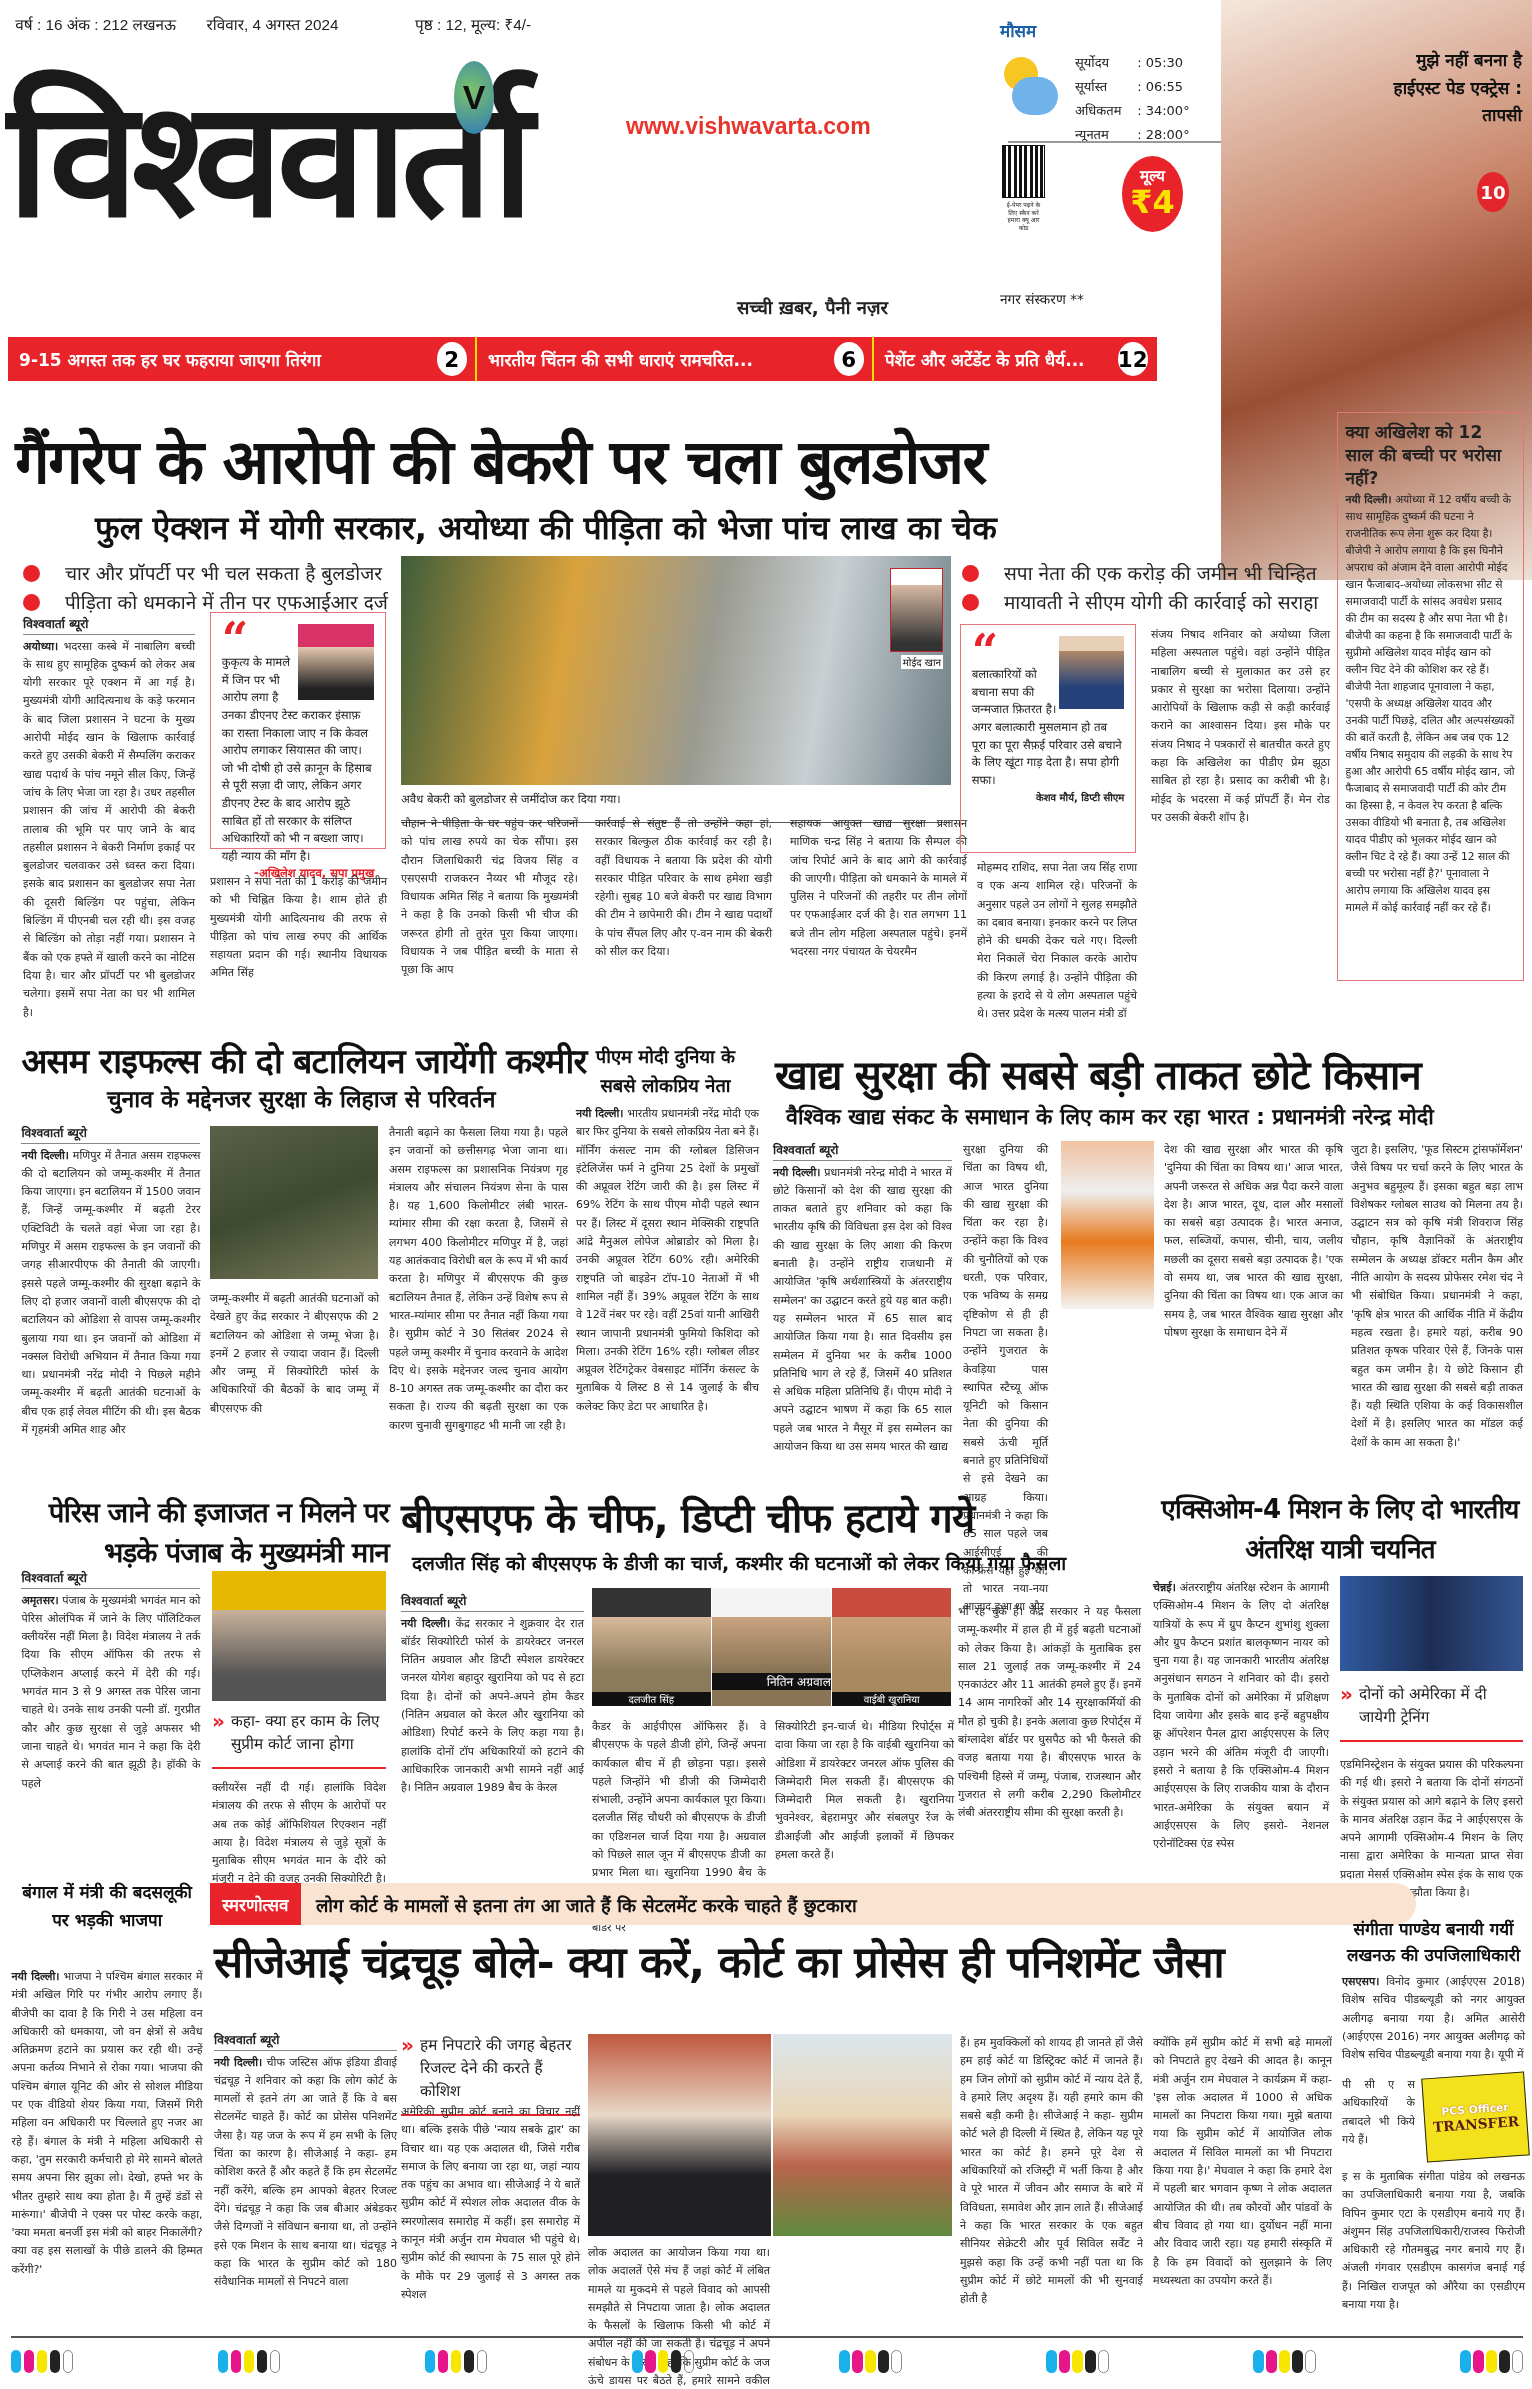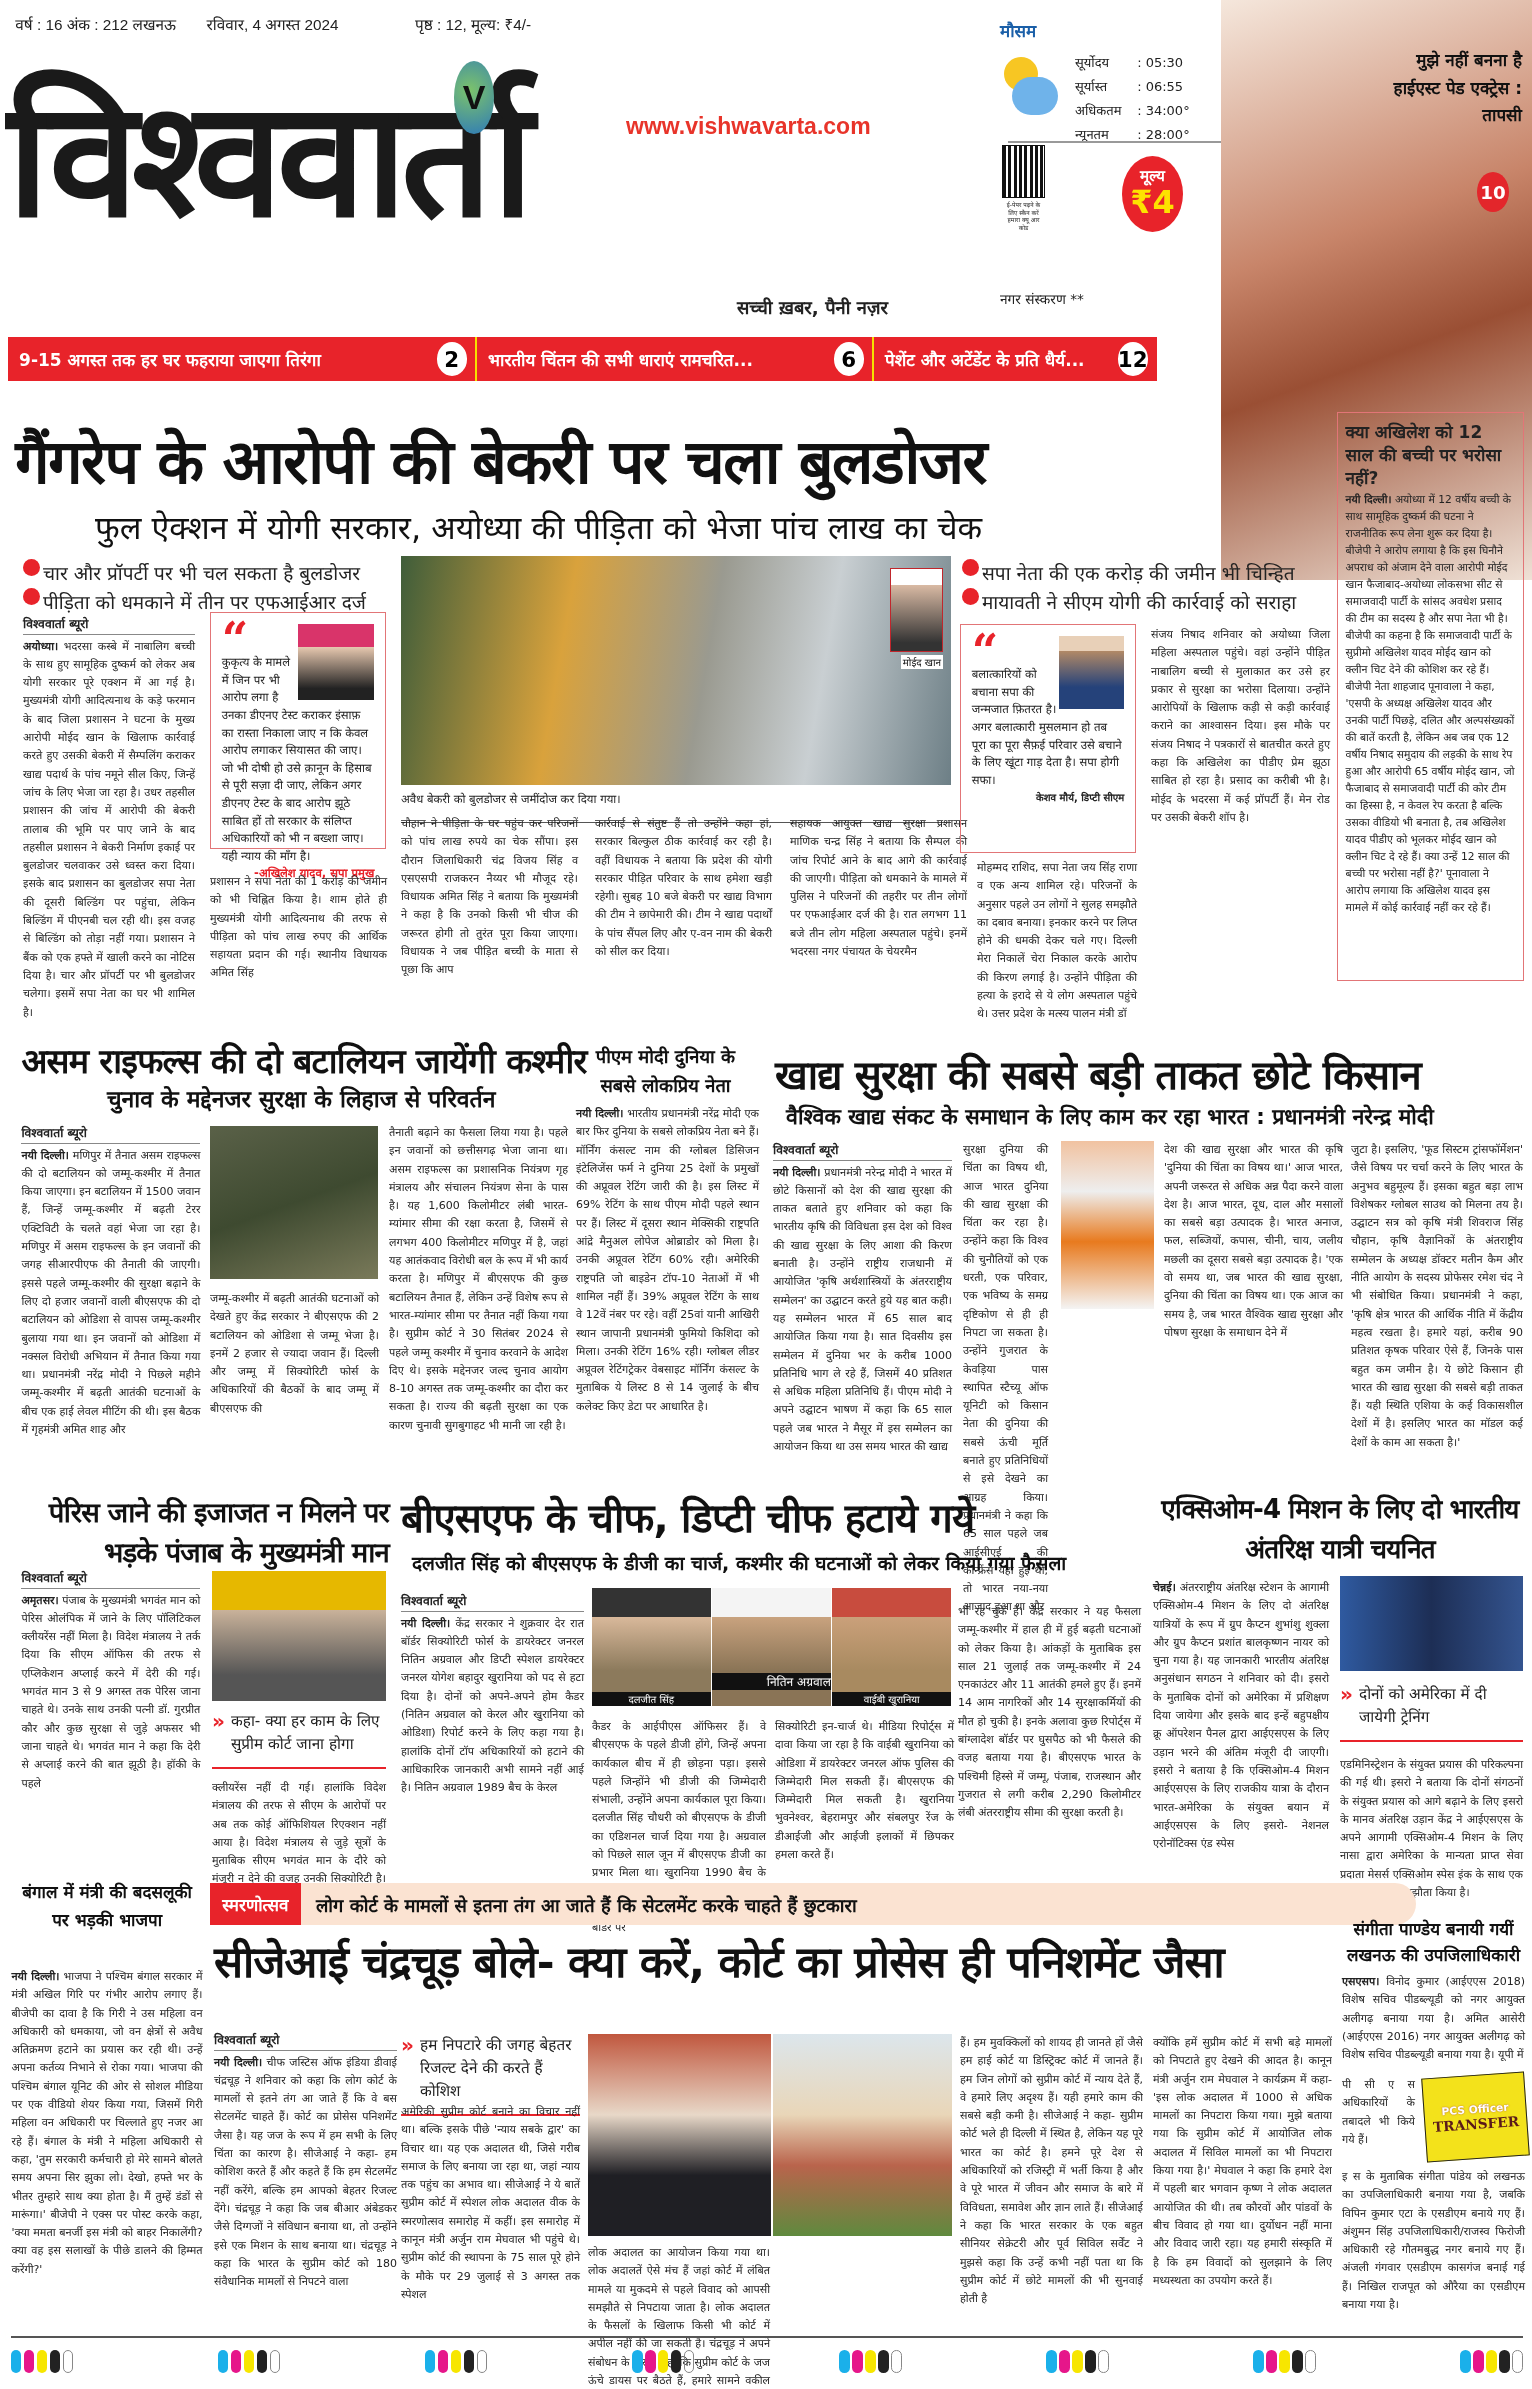--- a/index.html
+++ b/index.html
@@ -25,23 +25,23 @@
 .price .l{color:#fff;font-size:15.3px;padding-top:9.2px}
 .price .v{font-size:32px;line-height:34px}
 .edition{top:289px;left:1000px;font-size:13.7px;font-weight:400}
 .actress{top:0;left:1221px;width:311px;height:580px;background:linear-gradient(160deg,#f5e7dc 0%,#c8856a 40%,#9a4f34 60%,#efe1d6 100%)}
 .actress-txt{top:47px;left:1366px;text-align:right;font-size:17px;font-weight:700;line-height:27.5px;width:156px;color:#111}
 .page-badge{top:172px;left:1477px;width:32px;height:40px;border-radius:50%;background:#e3262b;color:#fff;font-size:18.3px;font-weight:700;display:flex;align-items:center;justify-content:center}
 .strip{top:337px;left:7.6px;width:1149px;height:44px;background:#e8232a;display:flex;align-items:center}
 .strip .it{display:flex;align-items:center;justify-content:space-between;height:100%;padding:0 7.6px 0 11.5px;border-right:2.3px solid #f5e000;color:#fff;font-weight:700;font-size:17px}
 .strip .n{width:30.5px;height:34px;border-radius:50%;background:#fff;color:#000;font-size:21.4px;font-weight:900;display:flex;align-items:center;justify-content:center}
 .h1{top:418px;left:15.3px;font-size:61px;font-weight:900;letter-spacing:-1.5px;color:#111;white-space:nowrap}
-.h1sub{top:505px;left:95px;font-size:32px;font-weight:400;color:#111;white-space:nowrap}
+.h1sub{top:505px;left:95px;font-size:32px;font-weight:700;color:#111;white-space:nowrap}
 .bullets{font-size:19px;line-height:29px}
-.bullets div{display:flex;align-items:flex-start;gap:3px}
+.bullets div{display:flex;align-items:center;gap:25px}
 .dot{width:17px;height:17px;border-radius:50%;background:#e8232a;display:inline-block}
 .byline{font-size:12.2px;font-weight:700;border-bottom:0.8px solid #888;padding-bottom:2.3px;margin-bottom:2.3px}
 .col{font-size:11px;line-height:18.3px;text-align:justify;color:#222}
 .col b{font-weight:700}
 .quote{border:1.5px solid #e27577;padding:10.7px;font-size:11.5px;line-height:17.6px}
 .qmark{color:#e8232a;font-size:46px;font-weight:900;line-height:30.5px;font-family:"DejaVu Serif",serif}
 .qsrc{color:#e8232a;font-weight:700;text-align:right}
 .photo{background:#888;position:absolute}
 .cap{font-size:11.5px;border-bottom:0.8px solid #555;padding-bottom:16px}
 .sidebox{top:412px;left:1337px;width:187px;height:569px;border:1.5px solid #e27577;padding:7.6px 7.6px;font-size:10.7px;line-height:17px}

